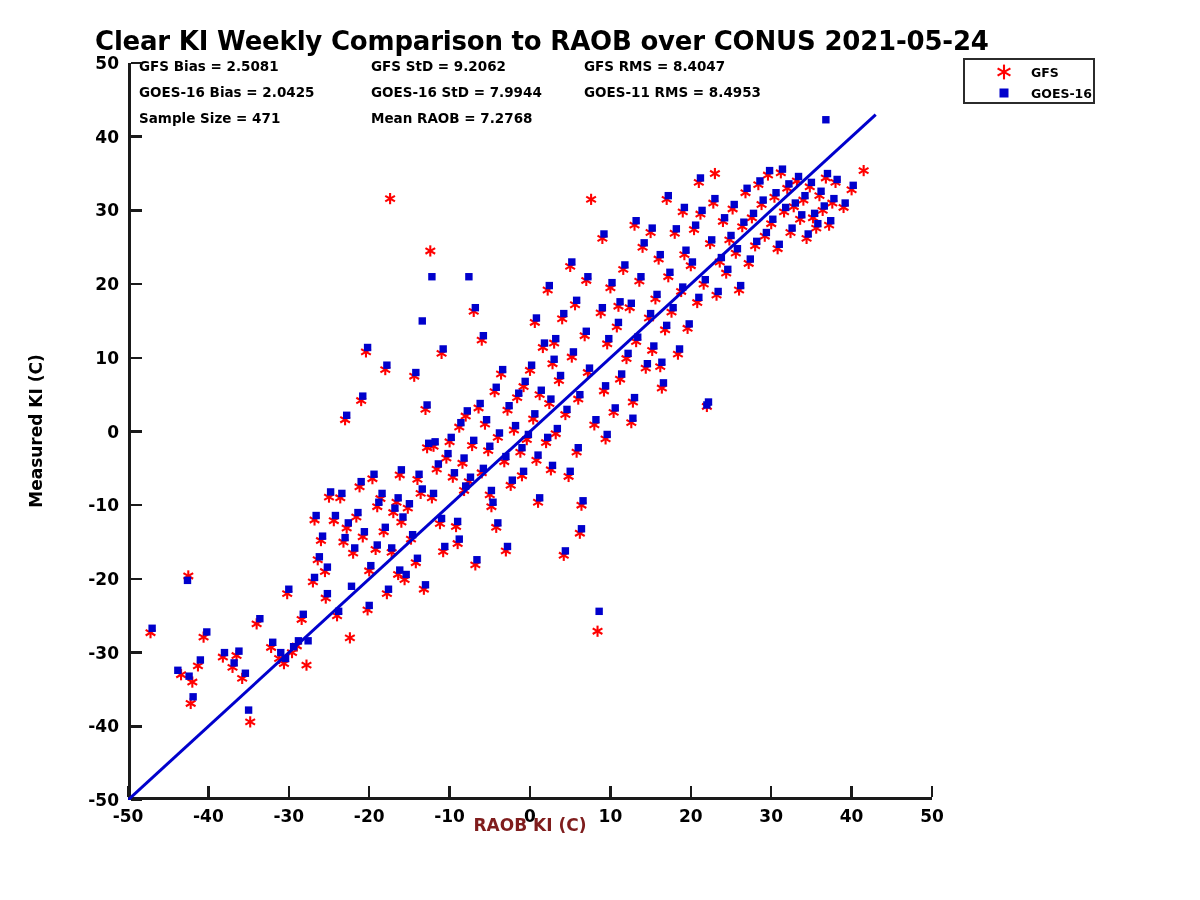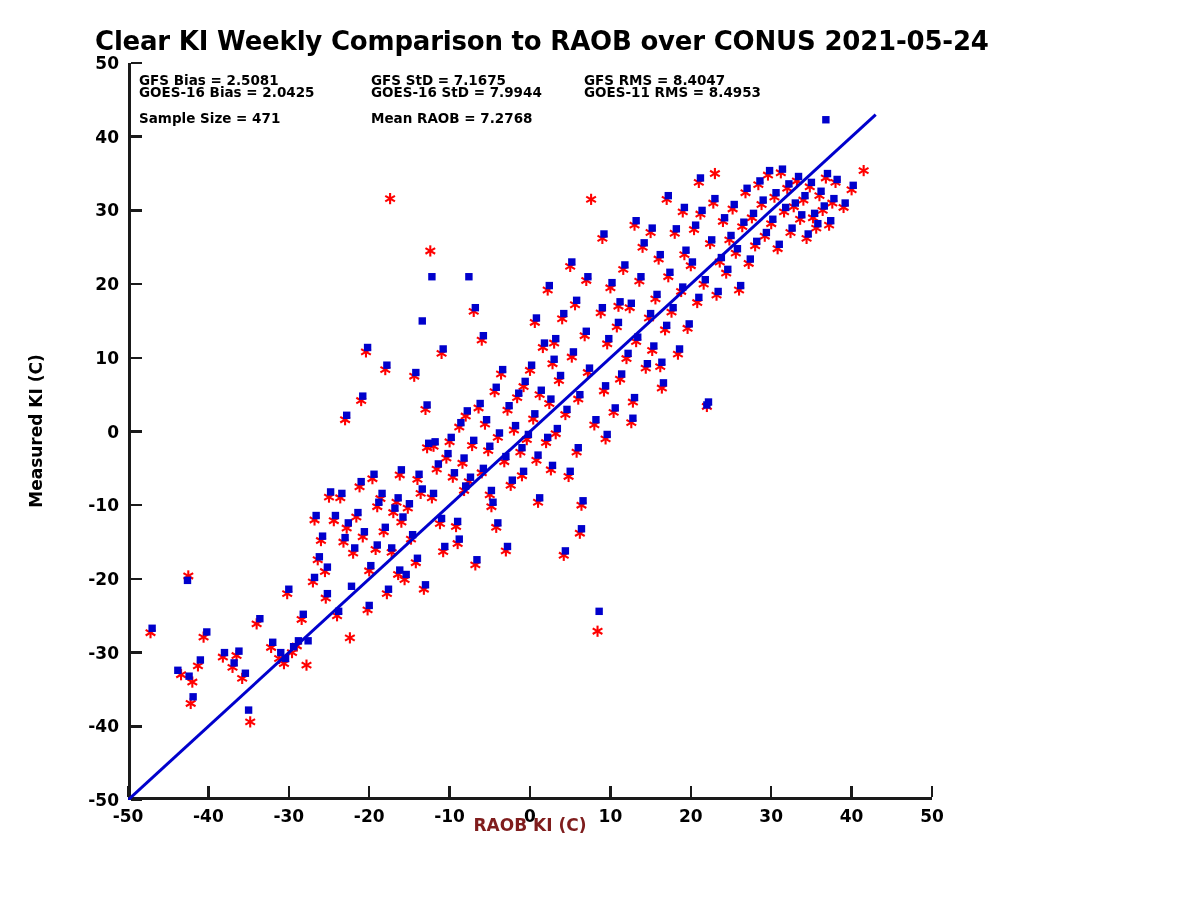--- a/index.html
+++ b/index.html
@@ -45,21 +45,21 @@
   .stat-item {
     position: absolute;
     font-size: 13.5px;
     font-weight: bold;
     color: #000000;
     white-space: nowrap;
   }
   .col-0 { left: 0px; }
   .col-1 { left: 232px; }
   .col-2 { left: 445px; }
-  .row-0 { top: 17px; text-align: right; }
+  .row-0 { top: 3px; text-align: right; }
   .row-1 { top: 29px; }
   .row-2 { top: 55px; text-align: right; }
 
   
   .plot-area {
     position: absolute;
     left: 128px;
     top: 63px;
     width: 804px;
     height: 737px;
@@ -188,21 +188,21 @@
 </style>
 </head>
 <body>
 
 <div id="root">
 
   <div class="chart-title">Clear KI Weekly Comparison to RAOB over CONUS 2021-05-24</div>
 
   <div class="stats-block">
       <div class="stat-item col-0 row-0">GFS Bias = 2.5081</div>
-      <div class="stat-item col-1 row-0">GFS StD = 7.1675</div>
+      <div class="stat-item col-1 row-0">GFS StD = 9.2062</div>
       <div class="stat-item col-2 row-0">GFS RMS = 8.4047</div>
       <div class="stat-item col-0 row-1">GOES-16 Bias = 2.0425</div>
       <div class="stat-item col-1 row-1">GOES-16 StD = 7.9944</div>
       <div class="stat-item col-2 row-1">GOES-11 RMS = 8.4953</div>
       <div class="stat-item col-0 row-2">Sample Size = 471</div>
       <div class="stat-item col-1 row-2">Mean RAOB = 7.2768</div>
     </div>
 
   <div class="plot-area">
     <div class="spine-left"></div>
@@ -1625,14 +1625,32 @@
       <div class="tick-x" style="left: 561.55px; top: 723px;"></div>
       <div class="ticklabel-x" style="left: 562.8px; top: 743px;">20</div>
       <div class="tick-x" style="left: 641.95px; top: 723px;"></div>
       <div class="ticklabel-x" style="left: 643.2px; top: 743px;">30</div>
       <div class="tick-x" style="left: 722.35px; top: 723px;"></div>
       <div class="ticklabel-x" style="left: 723.6px; top: 743px;">40</div>
       <div class="tick-x" style="left: 802.75px; top: 723px;"></div>
       <div class="ticklabel-x" style="left: 804px; top: 743px;">50</div>
     </div>
 
+  <div class="legend-box">
+      <div class="legend-row r0">
+        <span class="legend-marker"><svg viewBox="0 0 18 18" width="18" height="18">
+            <g>
+              <line x1="9.00" y1="1.60" x2="9.00" y2="16.40" stroke="#FF0000" stroke-width="2.1"></line>
+              <line x1="15.41" y1="5.30" x2="2.59" y2="12.70" stroke="#FF0000" stroke-width="2.1"></line>
+              <line x1="15.41" y1="12.70" x2="2.59" y2="5.30" stroke="#FF0000" stroke-width="2.1"></line>
+            </g>
+          </svg></span>
+        <span class="legend-text">GFS</span>
+      </div>
+      <div class="legend-row r1">
+        <span class="legend-marker"><svg viewBox="0 0 18 18" width="18" height="18">
+            <rect x="4.50" y="4.50" width="9" height="9" fill="#0000CC"></rect>
+          </svg></span>
+        <span class="legend-text">GOES-16</span>
+      </div>
+    </div>
 
 </div>
 
 </body></html>

